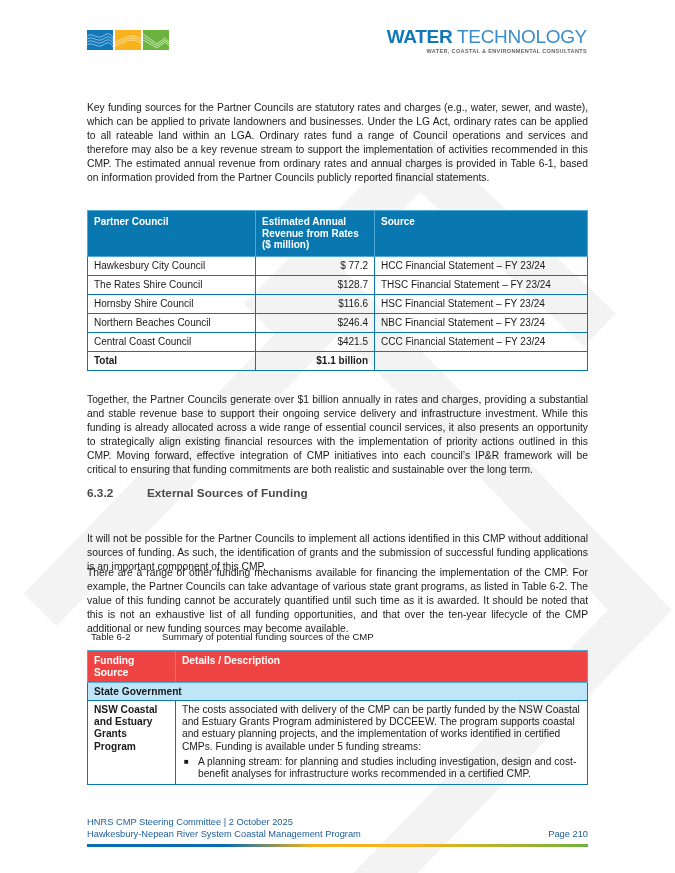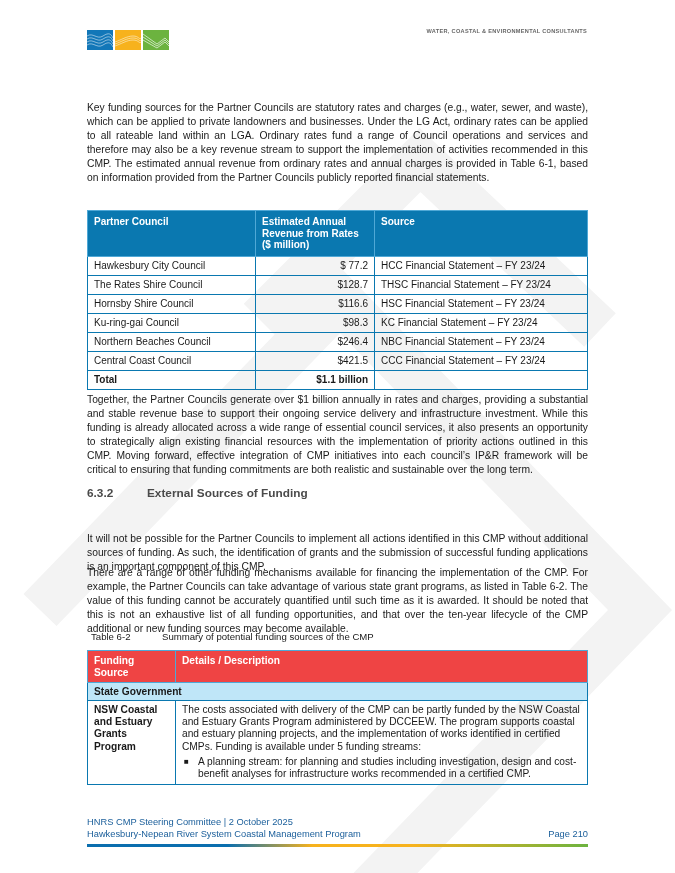--- a/index.html
+++ b/index.html
@@ -88,20 +88,21 @@
             <g fill="none" stroke="#ffffff" stroke-width="0.7" opacity="0.9">
               <path d="M0 4 L14 14 L22 8 L26 12"></path>
               <path d="M0 7 L14 16 L22 10 L26 14"></path>
               <path d="M0 10 L14 18 L22 12 L26 16"></path>
             </g>
           </svg>
       </div>
     </div>
 
     <div class="logo-right">
+      <div class="brand"><span class="b1">WATER</span> <span class="b2">TECHNOLOGY</span></div>
       <div class="tag">WATER, COASTAL &amp; ENVIRONMENTAL CONSULTANTS</div>
     </div>
 
     <p class="para" style="top:101px;">Key funding sources for the Partner Councils are statutory rates and charges (e.g., water, sewer, and waste), which can be applied to private landowners and businesses. Under the LG Act, ordinary rates can be applied to all rateable land within an LGA. Ordinary rates fund a range of Council operations and services and therefore may also be a key revenue stream to support the implementation of activities recommended in this CMP. The estimated annual revenue from ordinary rates and annual charges is provided in Table 6-1, based on information provided from the Partner Councils publicly reported financial statements.</p>
 
     <div class="caption" style="top:195px;margin-top:24px;">
       <span class="num">Table 6-1</span><span>Estimated annual revenue for the Partner Councils from rates and annual charges</span>
     </div>
 
     <table class="t1">
@@ -127,25 +128,20 @@
           <td>The Rates Shire Council</td>
           <td class="val">$128.7</td>
           <td>THSC Financial Statement – FY 23/24</td>
         </tr>
         <tr>
           <td>Hornsby Shire Council</td>
           <td class="val">$116.6</td>
           <td>HSC Financial Statement – FY 23/24</td>
         </tr>
         <tr>
-          <td>Ku-ring-gai Council</td>
-          <td class="val">$98.3</td>
-          <td>KC Financial Statement – FY 23/24</td>
-        </tr>
-        <tr>
           <td>Northern Beaches Council</td>
           <td class="val">$246.4</td>
           <td>NBC Financial Statement – FY 23/24</td>
         </tr>
         <tr>
           <td>Central Coast Council</td>
           <td class="val">$421.5</td>
           <td>CCC Financial Statement – FY 23/24</td>
         </tr>
         <tr class="total">

